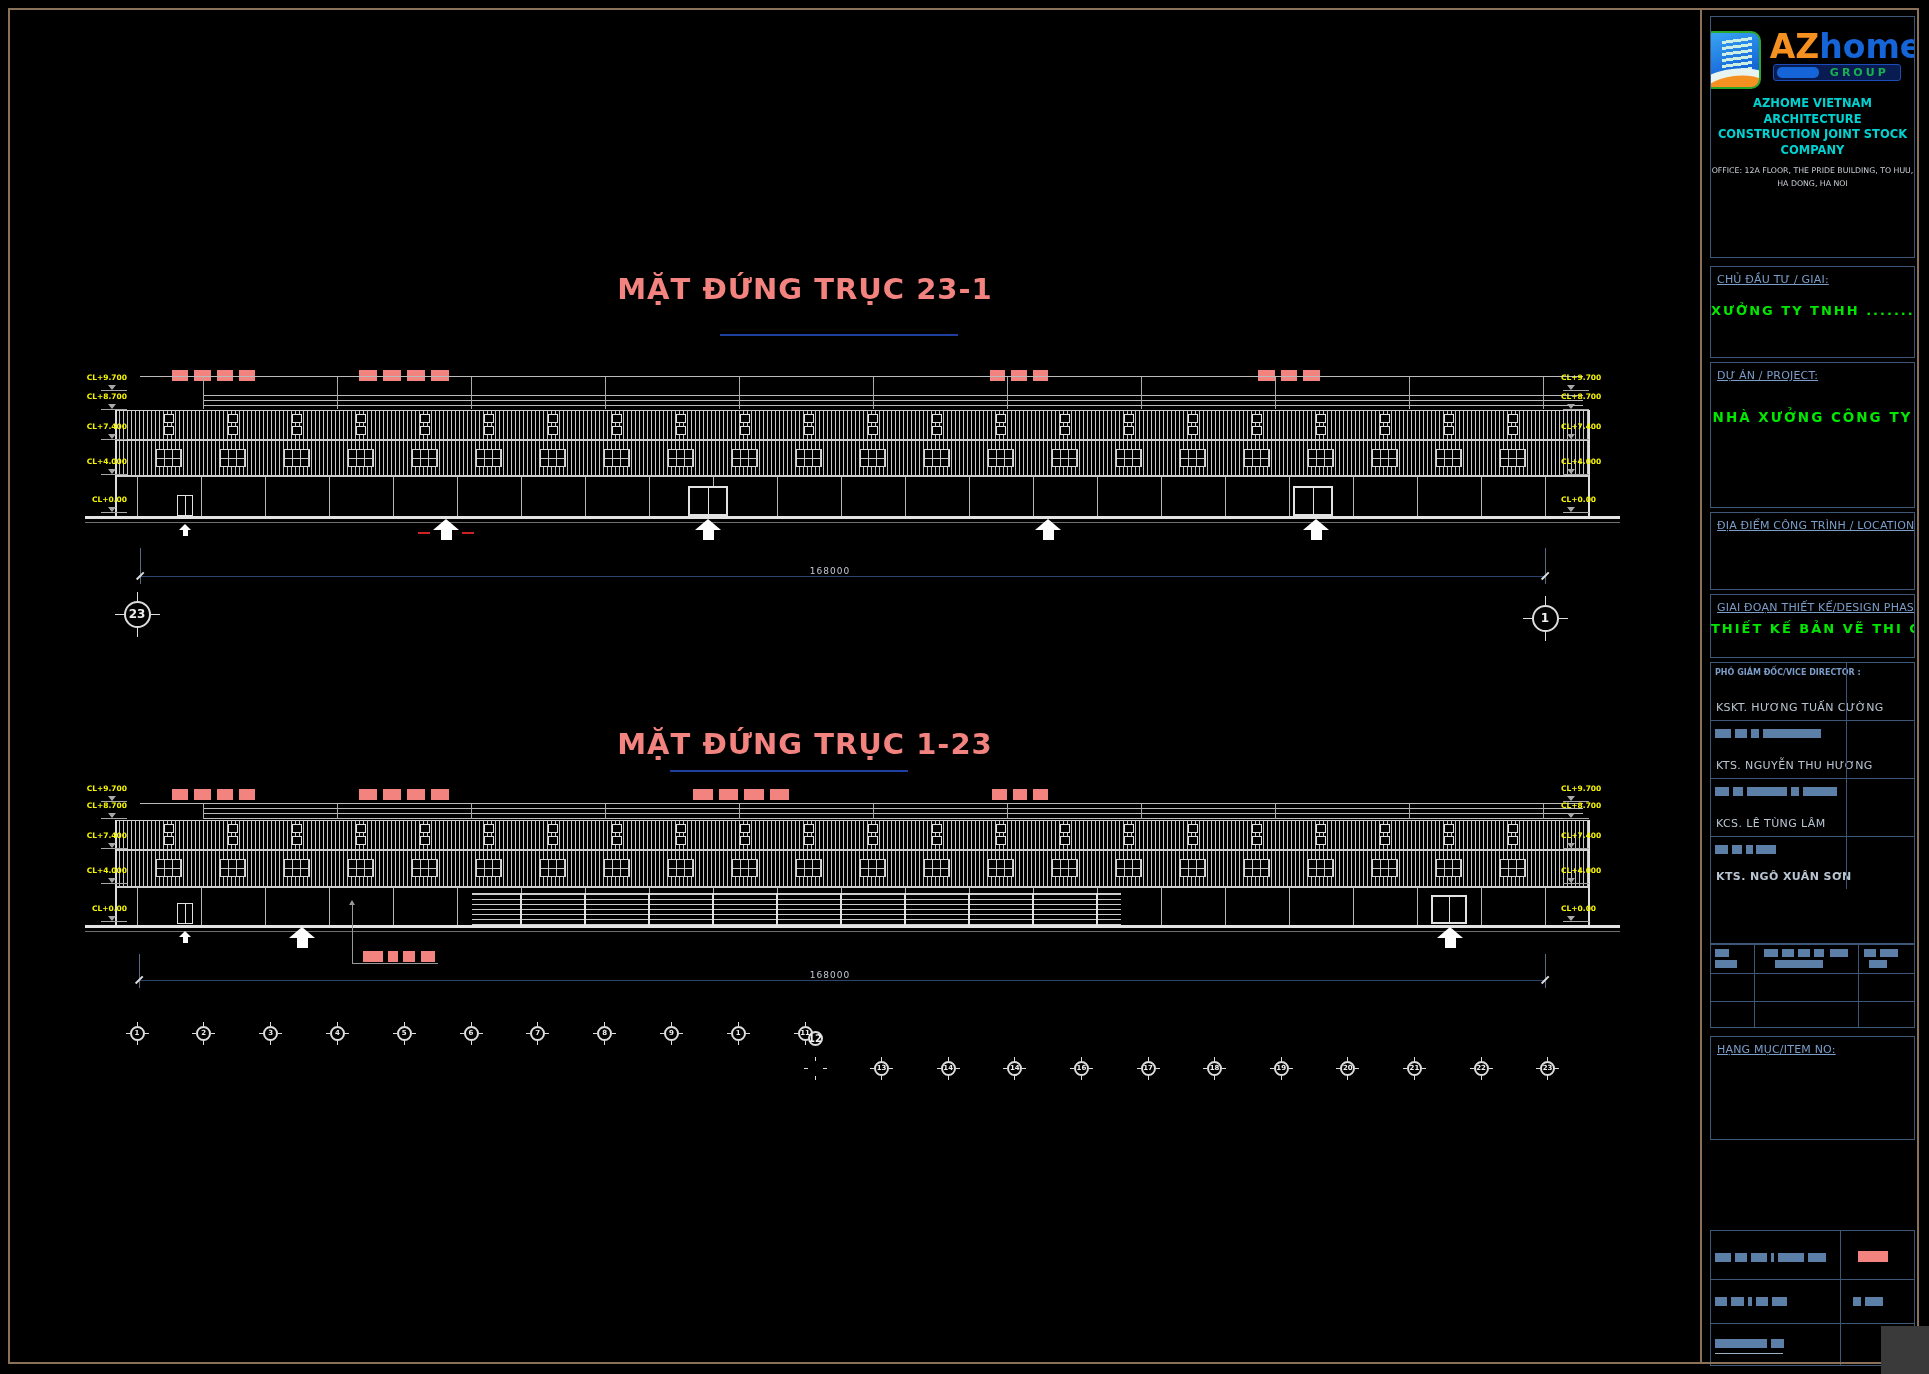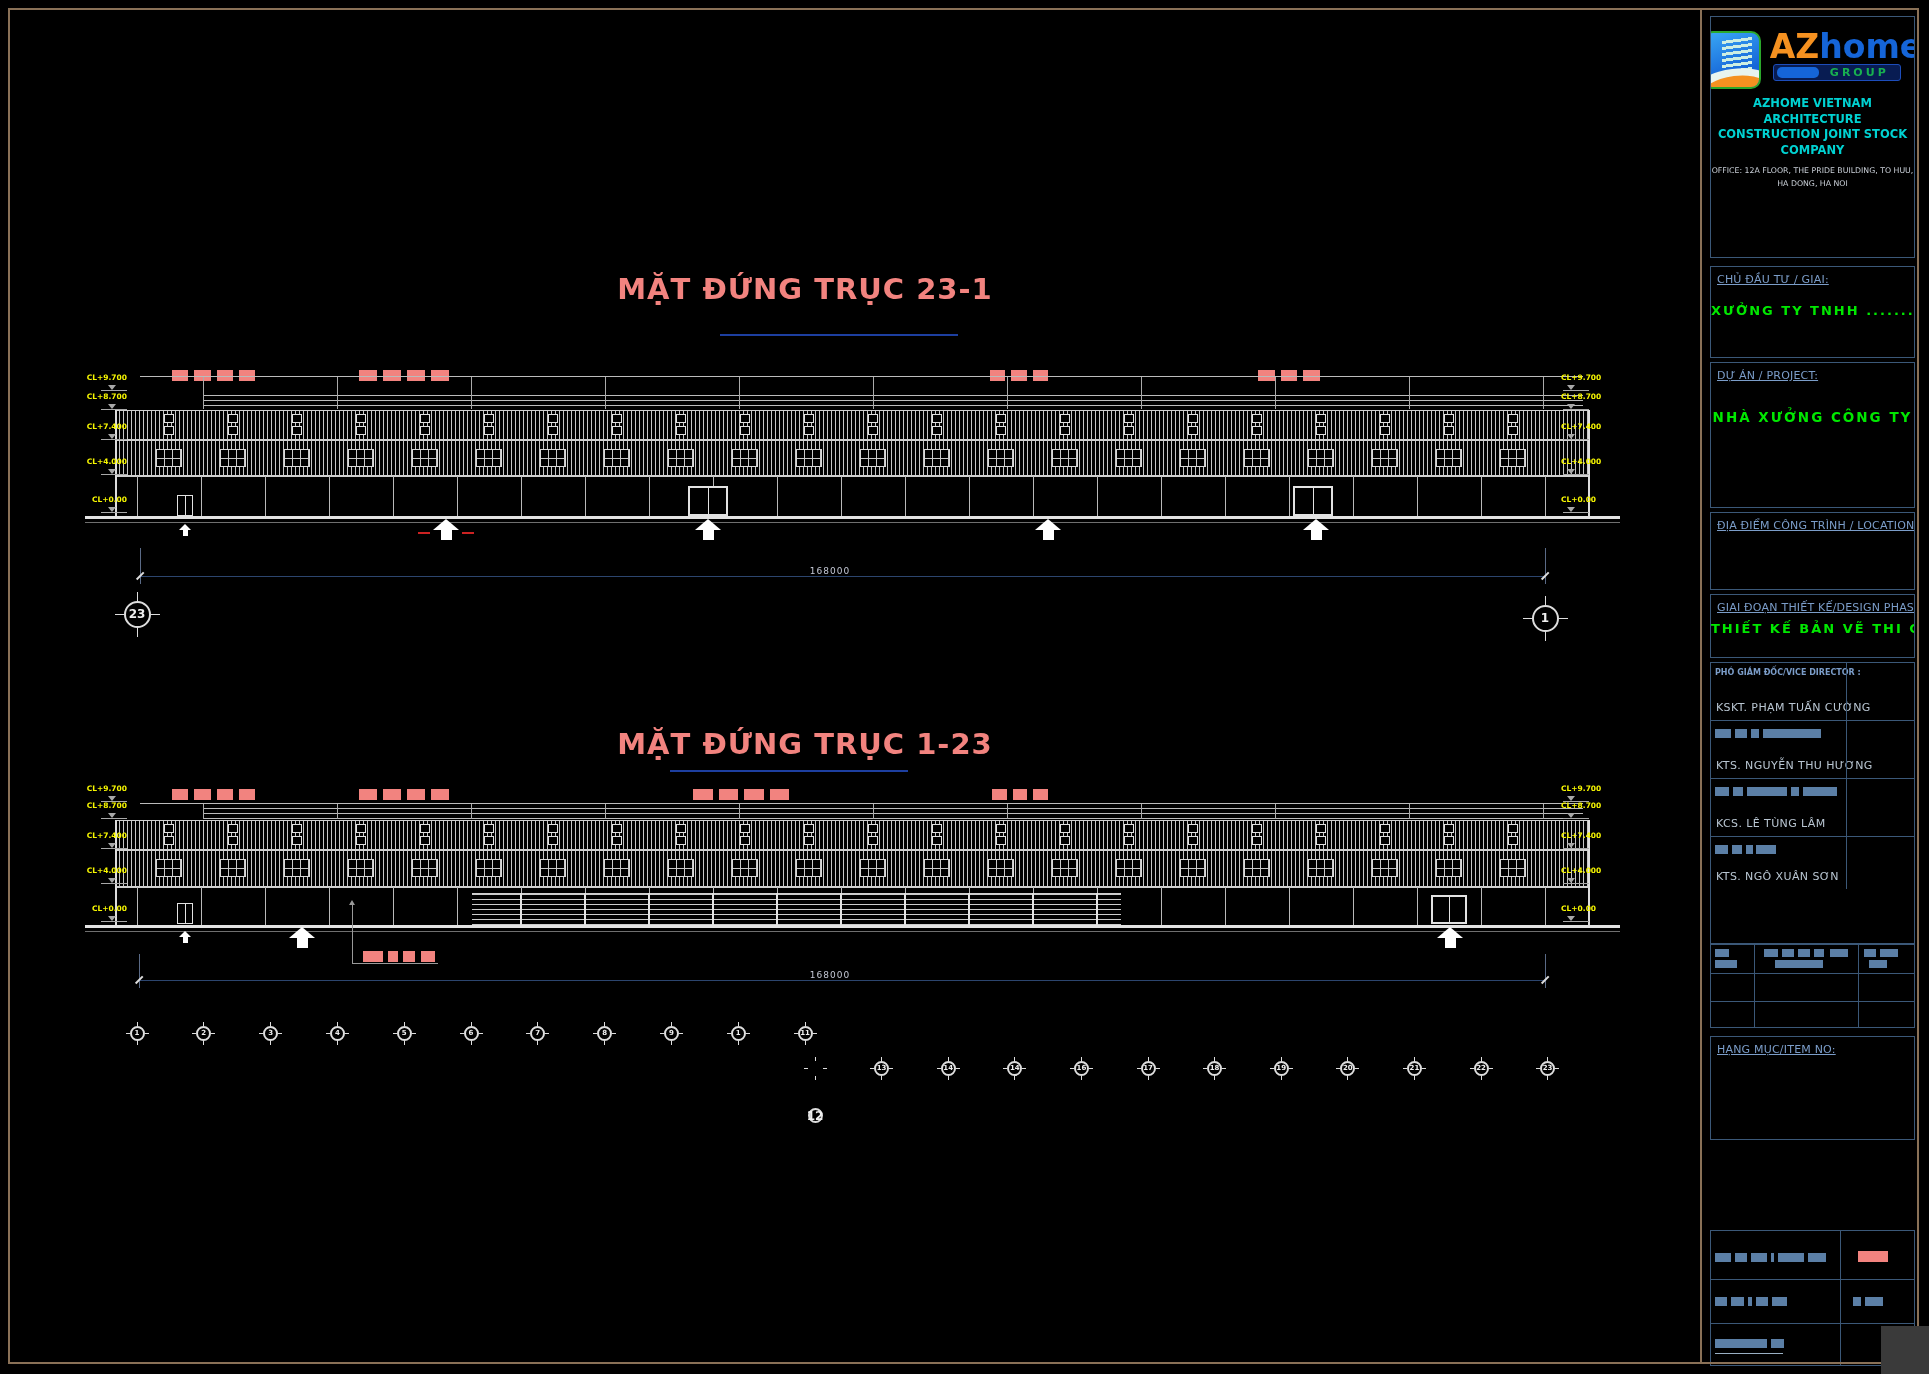--- a/index.html
+++ b/index.html
@@ -472,21 +472,21 @@
       <div class="bubble" style="position: absolute; left: 730.7px; top: 1025.5px; width: 15px; height: 15px; font-size: 7px;">1</div>
       <div style="position: absolute; left: 793.5px; top: 1032.5px; width: 4px; height: 1px; background: rgb(221, 221, 221);"></div>
       <div style="position: absolute; left: 812.5px; top: 1032.5px; width: 4px; height: 1px; background: rgb(221, 221, 221);"></div>
       <div style="position: absolute; left: 804.5px; top: 1021.5px; width: 1px; height: 4px; background: rgb(221, 221, 221);"></div>
       <div style="position: absolute; left: 804.5px; top: 1040.5px; width: 1px; height: 4px; background: rgb(221, 221, 221);"></div>
       <div class="bubble" style="position: absolute; left: 797.5px; top: 1025.5px; width: 15px; height: 15px; font-size: 7px;">11</div>
       <div style="position: absolute; left: 803.5px; top: 1067.5px; width: 4px; height: 1px; background: rgb(221, 221, 221);"></div>
       <div style="position: absolute; left: 822.5px; top: 1067.5px; width: 4px; height: 1px; background: rgb(221, 221, 221);"></div>
       <div style="position: absolute; left: 814.5px; top: 1056.5px; width: 1px; height: 4px; background: rgb(221, 221, 221);"></div>
       <div style="position: absolute; left: 814.5px; top: 1075.5px; width: 1px; height: 4px; background: rgb(221, 221, 221);"></div>
-      <div class="bubble" style="position: absolute; left: 807.5px; top: 1108px; width: 15px; height: 15px; font-size: 12px;">12</div>
+      <div class="bubble" style="position: absolute; left: 807.5px; top: 1031px; width: 15px; height: 15px; font-size: 10px;">12</div>
       <div style="position: absolute; left: 870.1px; top: 1067.5px; width: 4px; height: 1px; background: rgb(221, 221, 221);"></div>
       <div style="position: absolute; left: 889.1px; top: 1067.5px; width: 4px; height: 1px; background: rgb(221, 221, 221);"></div>
       <div style="position: absolute; left: 881.1px; top: 1056.5px; width: 1px; height: 4px; background: rgb(221, 221, 221);"></div>
       <div style="position: absolute; left: 881.1px; top: 1075.5px; width: 1px; height: 4px; background: rgb(221, 221, 221);"></div>
       <div class="bubble" style="position: absolute; left: 874.1px; top: 1060.5px; width: 15px; height: 15px; font-size: 7px;">13</div>
       <div style="position: absolute; left: 936.7px; top: 1067.5px; width: 4px; height: 1px; background: rgb(221, 221, 221);"></div>
       <div style="position: absolute; left: 955.7px; top: 1067.5px; width: 4px; height: 1px; background: rgb(221, 221, 221);"></div>
       <div style="position: absolute; left: 947.7px; top: 1056.5px; width: 1px; height: 4px; background: rgb(221, 221, 221);"></div>
       <div style="position: absolute; left: 947.7px; top: 1075.5px; width: 1px; height: 4px; background: rgb(221, 221, 221);"></div>
       <div class="bubble" style="position: absolute; left: 940.7px; top: 1060.5px; width: 15px; height: 15px; font-size: 7px;">14</div>
@@ -609,38 +609,38 @@
     </div>
 
     <div class="tb-box" style="top:584px;height:64px;">
       <span class="tb-label">GIAI ĐOẠN THIẾT KẾ/DESIGN PHASE:</span>
       <div class="tb-green" style="margin-top:6px;">THIẾT KẾ BẢN VẼ THI CÔNG</div>
     </div>
 
     <div class="tb-box" style="top:652px;height:282px;">
       <div class="p-row" style="height:57px;">
         <div class="p-role">PHÓ GIÁM ĐỐC/VICE DIRECTOR :</div>
-        <div class="p-name">KSKT. PHẠM TUẤN CƯỜNG</div>
+        <div class="p-name">KSKT. HƯƠNG TUẤN CƯỜNG</div>
       </div>
       <div class="p-row" style="height:57px;" id="pr1">
         <div class="p-name">KTS. NGUYỄN THU HƯƠNG</div>
       <div class="redact" style="left: 4px; top: 8px; width: 16px; height: 9px;"></div>
           <div class="redact" style="left: 24px; top: 8px; width: 12px; height: 9px;"></div>
           <div class="redact" style="left: 40px; top: 8px; width: 8px; height: 9px;"></div>
           <div class="redact" style="left: 52px; top: 8px; width: 58px; height: 9px;"></div>
         </div>
       <div class="p-row" style="height:57px;" id="pr3">
         <div class="p-name">KCS. LÊ TÙNG LÂM</div>
       <div class="redact" style="left: 4px; top: 8px; width: 14px; height: 9px;"></div>
           <div class="redact" style="left: 22px; top: 8px; width: 10px; height: 9px;"></div>
           <div class="redact" style="left: 36px; top: 8px; width: 40px; height: 9px;"></div>
           <div class="redact" style="left: 80px; top: 8px; width: 8px; height: 9px;"></div>
           <div class="redact" style="left: 92px; top: 8px; width: 34px; height: 9px;"></div>
         </div>
-      <div class="p-row" style="height:52px;" id="pr4">
+      <div class="p-row" style="height:52px;font-weight:bold;" id="pr4">
         <div class="p-name">KTS. NGÔ XUÂN SƠN</div>
       <div class="redact" style="left: 4px; top: 8px; width: 13px; height: 9px;"></div>
           <div class="redact" style="left: 21px; top: 8px; width: 10px; height: 9px;"></div>
           <div class="redact" style="left: 35px; top: 8px; width: 7px; height: 9px;"></div>
           <div class="redact" style="left: 45px; top: 8px; width: 20px; height: 9px;"></div>
         </div>
     </div>
 
     <div class="tb-box" style="top:934px;height:84px;" id="small-table">
       <div class="gridline" style="left:43px;top:0;bottom:0;width:1px;"></div>

